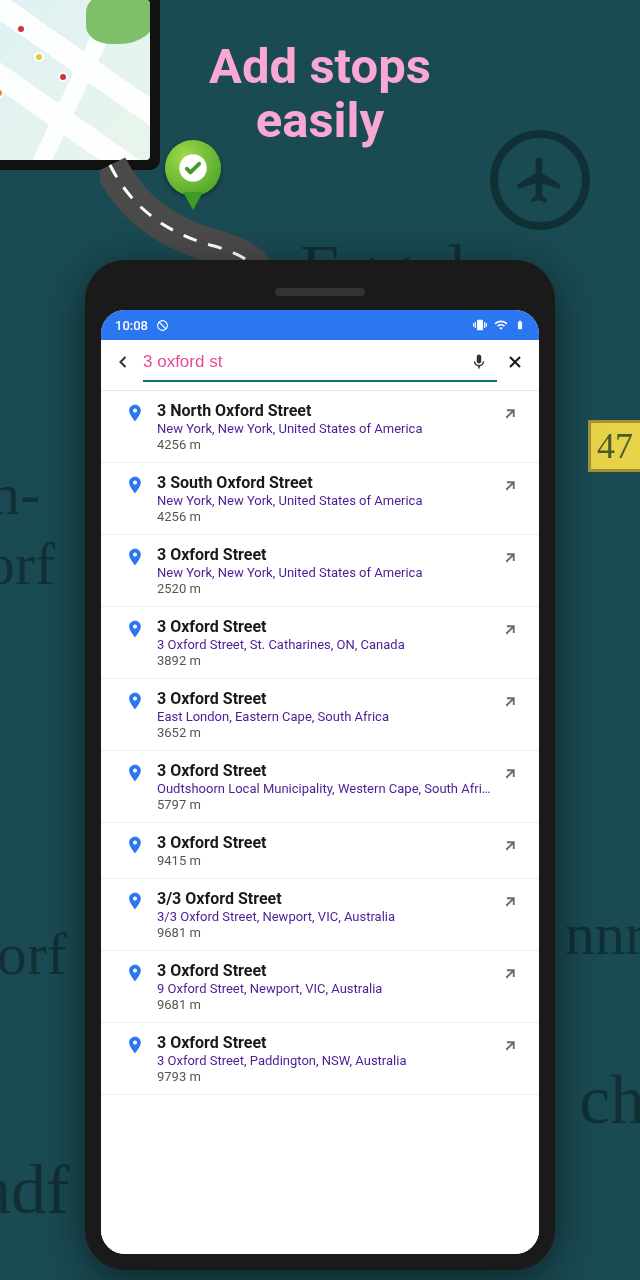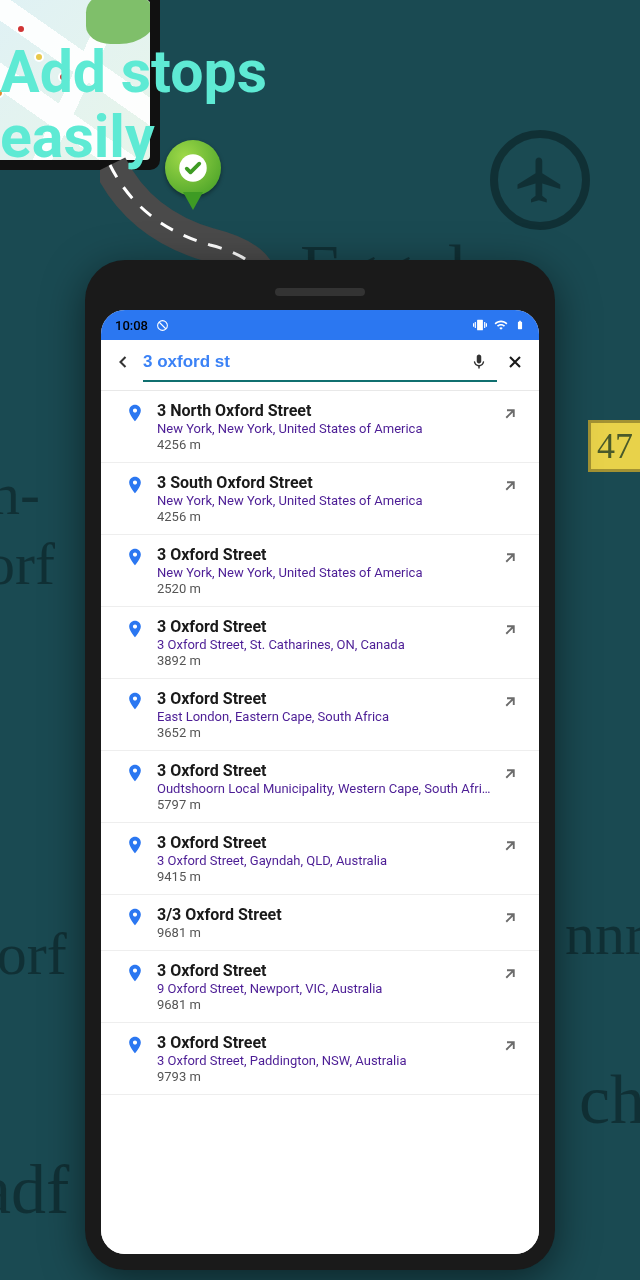--- a/index.html
+++ b/index.html
@@ -16,23 +16,24 @@
     color: rgba(0,0,0,0.35);
     font-size: 70px;
     font-weight: 400;
     font-family: serif;
   }
   .headline {
     position: absolute;
     top: 40px;
     left: 50%;
     transform: translateX(-50%);
-    color: #5eead4;
-    font-size: 59px;
+    color: #f9a8d4;
+    font-size: 49px;
     font-weight: 700;
+    text-align: center;
     line-height: 1.1;
     z-index: 2;
     width: 100%;
   }
   
   .tablet {
     position: absolute;
     top: -10px;
     left: -30px;
     width: 190px;
@@ -136,43 +137,42 @@
     overflow: hidden;
     display: flex;
     flex-direction: column;
   }
   .status-bar {
     background: #2b77f1;
     height: 30px;
     display: flex;
     align-items: center;
     padding: 0 14px;
-    color: #000000;
+    color: #ffffff;
     font-size: 13px;
     font-weight: 500;
     justify-content: space-between;
   }
   .status-left { display:flex; align-items:center; gap:8px;}
   .status-right { display:flex; align-items:center; gap:6px;}
   .search-row {
     display: flex;
     align-items: center;
     padding: 8px 10px 4px 10px;
     gap: 8px;
     background:#fff;
   }
   .back-btn { width:24px; display:flex; align-items:center; justify-content:center;}
   .search-input {
     flex: 1;
     border: none;
     outline: none;
     font-size: 17px;
-    color: #3b82f6;
+    color: #ec4899;
     padding: 4px 0;
-    font-weight: bold;
   }
   .underline {
     height: 2px;
     background: #107070;
     margin: 0 42px 8px 42px;
   }
   .mic-btn, .close-btn { width:28px; display:flex; align-items:center; justify-content:center;}
   .divider { height:1px; background:#e8e8e8; }
   .results { flex:1; overflow:hidden; background:#fff;}
   .row {
@@ -359,33 +359,33 @@
           <div class="row-arrow"><svg width="18" height="18" viewBox="0 0 24 24" fill="none" stroke="#6b6b6b" stroke-width="2.5">
               <path d="M7 17L17 7M8 7h9v9"></path>
             </svg></div>
         </div>
         <div class="row">
           <div class="pin-icon"><svg width="20" height="20" viewBox="0 0 24 24" fill="#2b77f1">
               <path d="M12 2C8.13 2 5 5.13 5 9c0 5.25 7 13 7 13s7-7.75 7-13c0-3.87-3.13-7-7-7zm0 9.5c-1.38 0-2.5-1.12-2.5-2.5s1.12-2.5 2.5-2.5 2.5 1.12 2.5 2.5-1.12 2.5-2.5 2.5z"></path>
             </svg></div>
           <div class="row-body">
             <div class="row-title">3 Oxford Street</div>
-            <div class="row-sub">3 Oxford Street, Gayndah, QLD, Australia</div>
             <div class="row-dist">9415 m</div>
           </div>
           <div class="row-arrow"><svg width="18" height="18" viewBox="0 0 24 24" fill="none" stroke="#6b6b6b" stroke-width="2.5">
               <path d="M7 17L17 7M8 7h9v9"></path>
             </svg></div>
         </div>
         <div class="row">
           <div class="pin-icon"><svg width="20" height="20" viewBox="0 0 24 24" fill="#2b77f1">
               <path d="M12 2C8.13 2 5 5.13 5 9c0 5.25 7 13 7 13s7-7.75 7-13c0-3.87-3.13-7-7-7zm0 9.5c-1.38 0-2.5-1.12-2.5-2.5s1.12-2.5 2.5-2.5 2.5 1.12 2.5 2.5-1.12 2.5-2.5 2.5z"></path>
             </svg></div>
           <div class="row-body">
             <div class="row-title">3/3 Oxford Street</div>
+            <div class="row-sub">3/3 Oxford Street, Newport, VIC, Australia</div>
             <div class="row-dist">9681 m</div>
           </div>
           <div class="row-arrow"><svg width="18" height="18" viewBox="0 0 24 24" fill="none" stroke="#6b6b6b" stroke-width="2.5">
               <path d="M7 17L17 7M8 7h9v9"></path>
             </svg></div>
         </div>
         <div class="row">
           <div class="pin-icon"><svg width="20" height="20" viewBox="0 0 24 24" fill="#2b77f1">
               <path d="M12 2C8.13 2 5 5.13 5 9c0 5.25 7 13 7 13s7-7.75 7-13c0-3.87-3.13-7-7-7zm0 9.5c-1.38 0-2.5-1.12-2.5-2.5s1.12-2.5 2.5-2.5 2.5 1.12 2.5 2.5-1.12 2.5-2.5 2.5z"></path>
             </svg></div>

